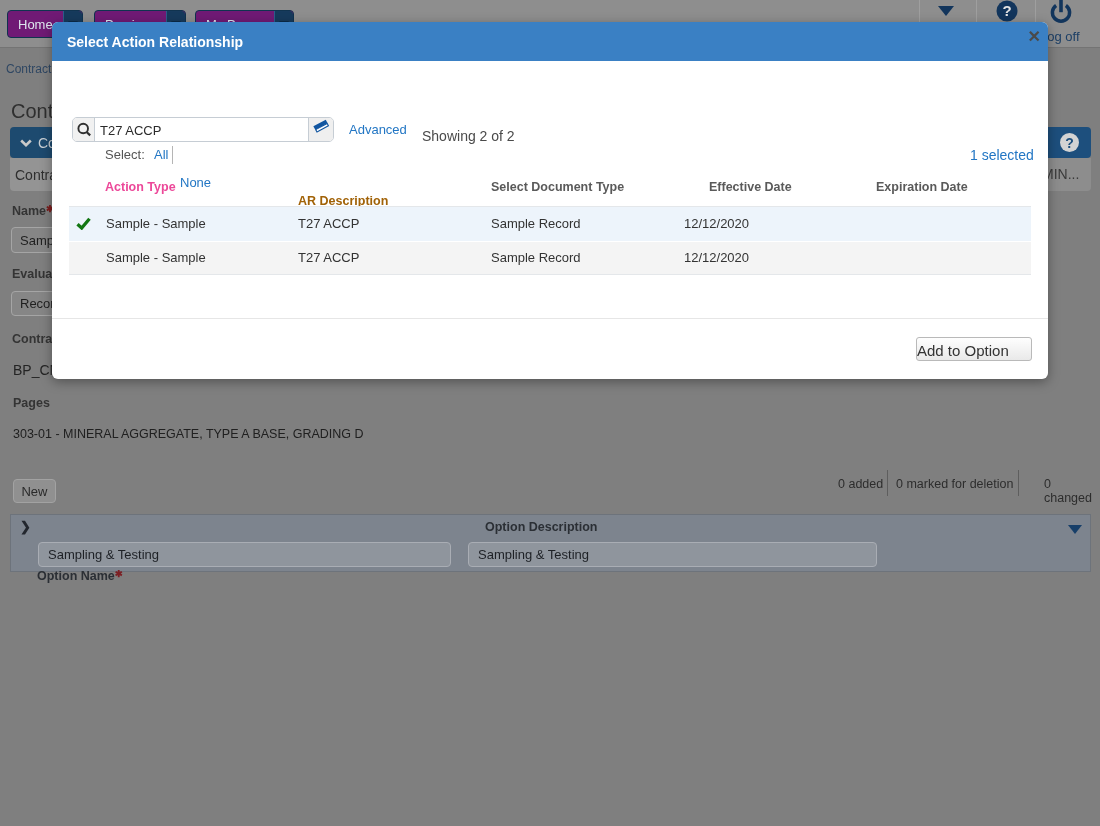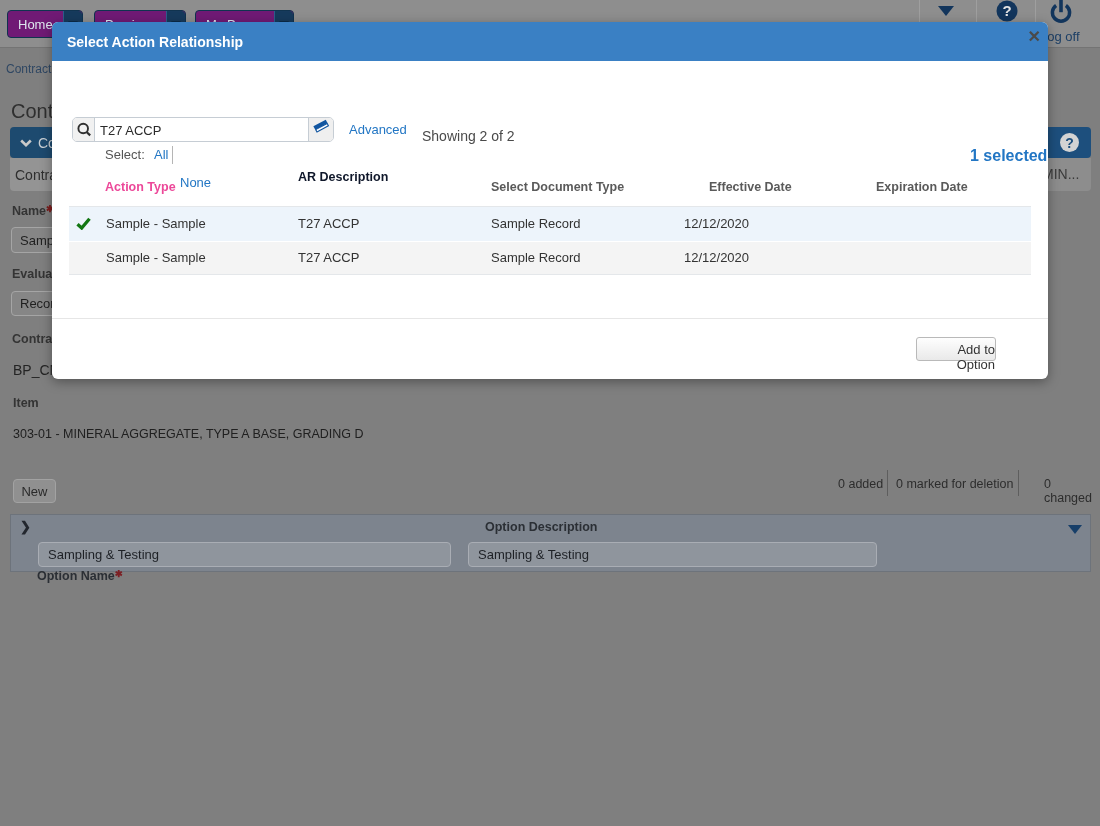--- a/index.html
+++ b/index.html
@@ -73,21 +73,21 @@
       </svg>Con</div>
   <div class="abs" style="left:10px; top:158px; width:80px; height:33px; background:#949494; border-radius:0 0 4px 4px; color:#2e2e2e; font-size:14px; padding:9px 0 0 5px;">Contrac</div>
 
   <div class="dim-label" style="left:12px; top:203px;">Name<span class="red">✱</span></div>
   <div class="dim-input" style="left:11px; top:227px; width:70px; height:26px;">Sample</div>
   <div class="dim-label" style="left:12px; top:267px;">Evaluatio</div>
   <div class="dim-input" style="left:11px; top:291px; width:70px; height:25px;">Record</div>
   <div class="dim-label" style="left:12px; top:332px;">Contract</div>
   <div class="abs" style="left:13px; top:362px; font-size:14px; color:#242424;">BP_CN10</div>
 
-  <div class="dim-label" style="left:13px; top:396px;">Item</div>
+  <div class="dim-label" style="left:13px; top:396px;">Pages</div>
   <div class="abs" style="left:13px; top:427px; font-size:12.5px; color:#202020;">303-01 - MINERAL AGGREGATE, TYPE A BASE, GRADING D</div>
 
   <div class="abs" style="left:1040px; top:127px; width:51px; height:31px; background:#1d4f7d; border-radius:4px;"></div>
   <svg class="abs" style="left:1059px; top:132px;" width="21" height="21" viewBox="0 0 21 21">
       <circle cx="10.5" cy="10.5" r="9.5" fill="#d3d3d3"></circle>
       <text x="10.5" y="15.5" font-size="14" font-weight="bold" fill="#1d4f7d" text-anchor="middle" font-family="Liberation Sans">?</text>
     </svg>
   <div class="abs" style="left:1040px; top:158px; width:51px; height:33px; background:#8d8d8d; border-radius:0 0 4px 4px; color:#3a3a3a; font-size:14px; padding:8px 0 0 2px;">MIN...</div>
 
   <div class="abs" style="left:13px; top:479px; width:43px; height:24px; background:#909090; border:1px solid #a2a2a2; border-radius:4px; color:#2a2a2a; font-size:13px; text-align:center; padding-top:4px;">New</div>
@@ -128,24 +128,24 @@
         </g>
       </svg>
     </div>
   </div>
   <div class="abs" style="left:297px; top:100px; font-size:13px;" class2="blue"><span class="blue">Advanced</span></div>
   <div class="abs" style="left:370px; top:106px; font-size:14px; color:#4a4a4a;">Showing 2 of 2</div>
   <div class="abs" style="left:53px; top:125px; font-size:13px; color:#555;">Select:</div>
   <div class="abs" style="left:102px; top:125px; font-size:13px;"><span class="blue">All</span></div>
   <div class="abs" style="left:120px; top:124px; width:1px; height:18px; background:#b5b5b5;"></div>
   <div class="abs" style="left:128px; top:125px; font-size:13px;margin-top:28px;"><span class="blue">None</span></div>
-  <div class="abs" style="left:918px; top:125px; font-size:16px;font-weight:bold;"><span class="blue">1 selected</span></div>
+  <div class="abs" style="left:918px; top:125px; font-size:14px;"><span class="blue">1 selected</span></div>
 
   <div class="abs" style="left:53px; top:158px; font-size:12.5px; font-weight:bold; color:#ec4899;">Action Type</div>
-  <div class="abs" style="left:246px; top:148px; font-size:12.5px; font-weight:bold; color:#0f172a;">AR Description</div>
+  <div class="abs" style="left:246px; top:172px; font-size:12.5px; font-weight:bold; color:#a16207;">AR Description</div>
   <div class="abs" style="left:439px; top:158px; font-size:12.5px; font-weight:bold; color:#5a5a5a;">Select Document Type</div>
   <div class="abs" style="left:632px; top:158px; font-size:12.5px; font-weight:bold; color:#5a5a5a;margin-left:25px;">Effective Date</div>
   <div class="abs" style="left:824px; top:158px; font-size:12.5px; font-weight:bold; color:#5a5a5a;">Expiration Date</div>
 
   <div class="abs" style="left:17px; top:184px; width:962px; height:35px; background:#edf4fb; border-top:1px solid #e4e7ea;">
     <svg class="abs" style="left:7px; top:10px;" width="15" height="13" viewBox="0 0 15 13">
         <path d="M1.5 7.2 L5.7 11 L13.5 1.8" fill="none" stroke="#137713" stroke-width="3.3"></path>
       </svg>
     <div class="abs" style="left:37px; top:9px; font-size:13px; color:#333;">Sample - Sample</div>
     <div class="abs" style="left:229px; top:9px; font-size:13px; color:#333;">T27 ACCP</div>
@@ -153,14 +153,14 @@
     <div class="abs" style="left:615px; top:9px; font-size:13px; color:#333;">12/12/2020</div>
   </div>
   <div class="abs" style="left:17px; top:220px; width:962px; height:33px; background:#f4f4f4; border-bottom:1px solid #e4e7ea;">
     <div class="abs" style="left:37px; top:8px; font-size:13px; color:#333;">Sample - Sample</div>
     <div class="abs" style="left:229px; top:8px; font-size:13px; color:#333;">T27 ACCP</div>
     <div class="abs" style="left:422px; top:8px; font-size:13px; color:#333;">Sample Record</div>
     <div class="abs" style="left:615px; top:8px; font-size:13px; color:#333;">12/12/2020</div>
   </div>
 
   <div class="abs" style="left:0; top:296px; width:996px; height:1px; background:#e6e6e6;"></div>
-  <div class="abs" style="left:864px; top:315px; width:80px; height:24px; background:linear-gradient(#fefefe,#e9e9e9); border:1px solid #b9b9b9; border-radius:3px; color:#333; font-size:13px; text-align:right; padding-top:4px;">Add to Option</div>
+  <div class="abs" style="left:864px; top:315px; width:116px; height:24px; background:linear-gradient(#fefefe,#e9e9e9); border:1px solid #b9b9b9; border-radius:3px; color:#333; font-size:15px; text-align:left; padding-top:4px;">Add to Option</div>
 </div>
 
 </body></html>

